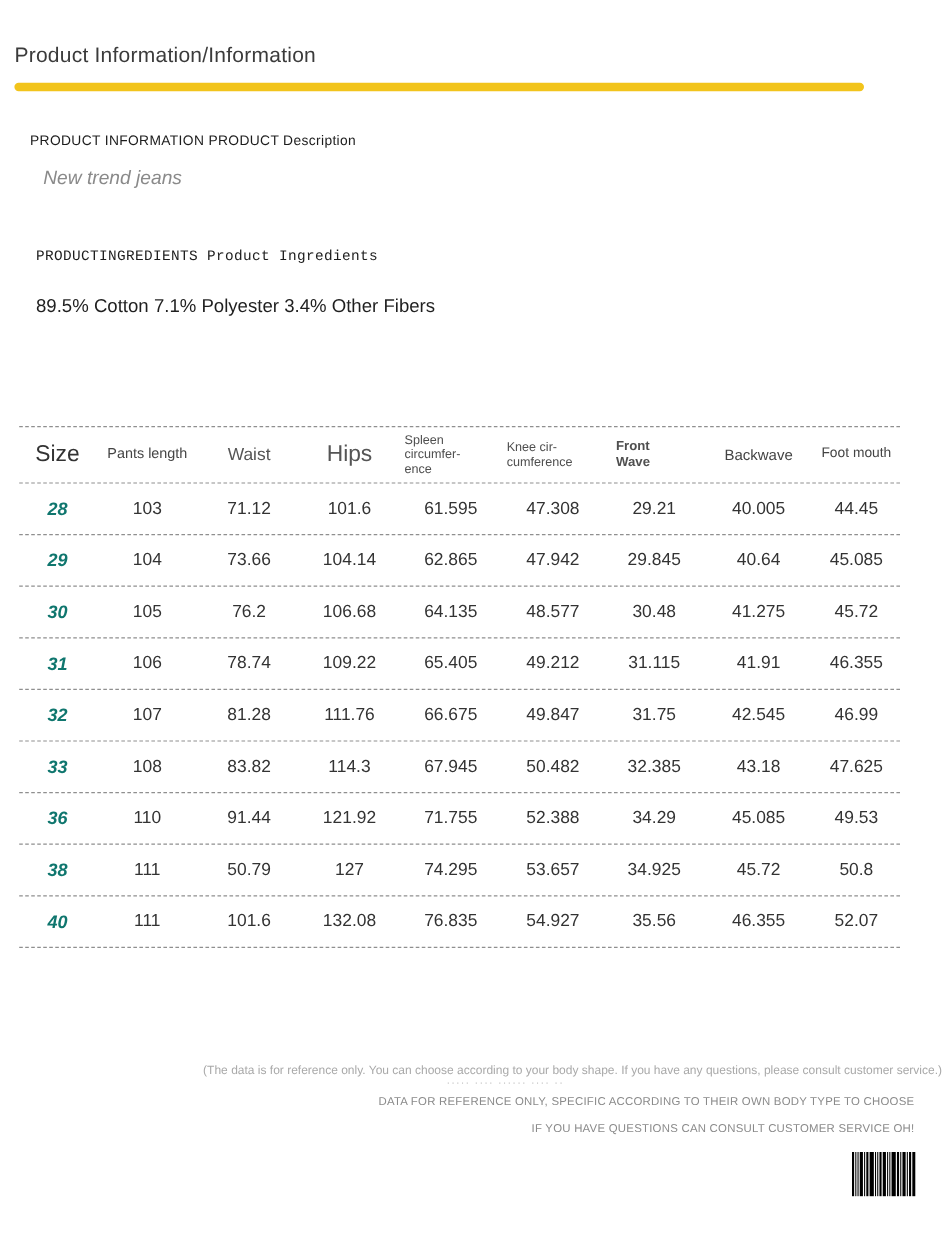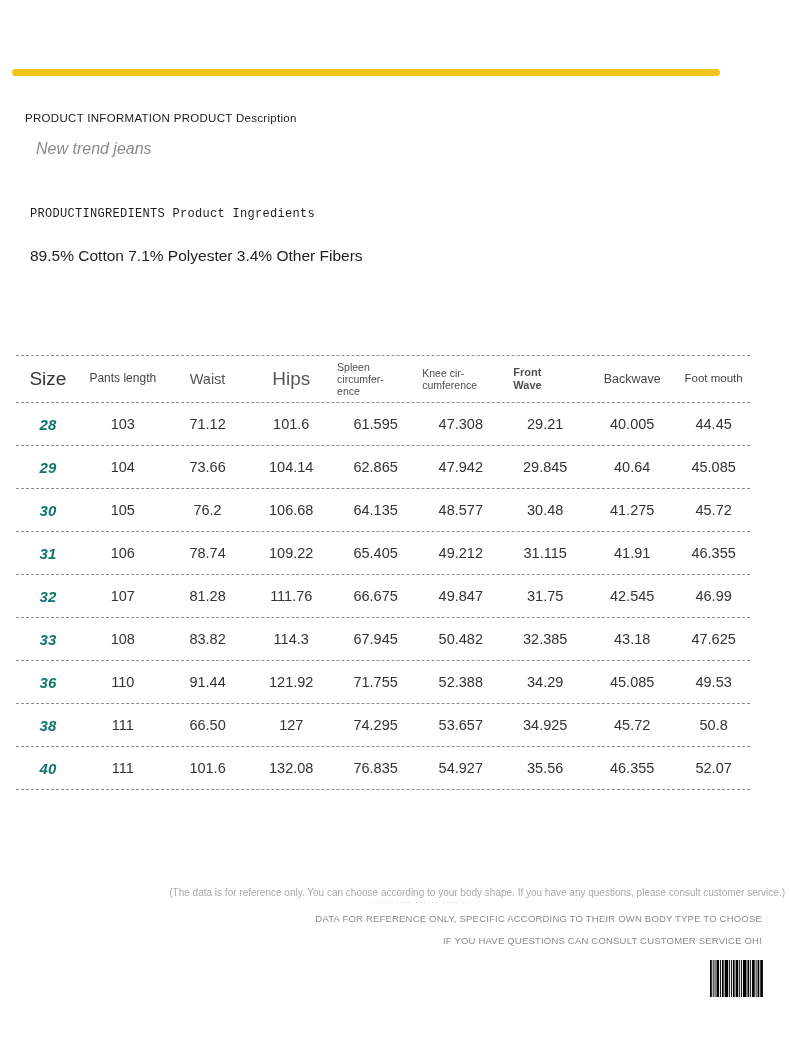--- a/index.html
+++ b/index.html
@@ -41,20 +41,21 @@
   .footer-line2 { position:absolute; right:28px; top:935px; font-size:9.5px; color:#8a8a8a; letter-spacing:0.2px; }
 
   .barcode { position:absolute; left:710px; top:960px; width:53px; height:37px; }
   .barcode svg { width:100%; height:100%; display:block; }
 </style>
 </head>
 <body>
 
 <div class="page">
 
+  <div class="page-title">Product Information/Information</div>
   <div class="title-underline" style="background: rgb(242, 196, 28);"></div>
 
   <div class="desc-heading">PRODUCT INFORMATION PRODUCT Description</div>
   <div class="desc-value">New trend jeans</div>
 
   <div class="ing-heading">PRODUCTINGREDIENTS Product Ingredients</div>
   <div class="ing-value">89.5% Cotton 7.1% Polyester 3.4% Other Fibers</div>
 
 
   <div class="size-table">
@@ -146,21 +147,21 @@
           <div class="tcell c3">121.92</div>
           <div class="tcell c4">71.755</div>
           <div class="tcell c5">52.388</div>
           <div class="tcell c6">34.29</div>
           <div class="tcell c7">45.085</div>
           <div class="tcell c8">49.53</div>
         </div>
         <div class="trow">
           <div class="tcell c0">38</div>
           <div class="tcell c1">111</div>
-          <div class="tcell c2">66.50</div>
+          <div class="tcell c2">50.79</div>
           <div class="tcell c3">127</div>
           <div class="tcell c4">74.295</div>
           <div class="tcell c5">53.657</div>
           <div class="tcell c6">34.925</div>
           <div class="tcell c7">45.72</div>
           <div class="tcell c8">50.8</div>
         </div>
         <div class="trow">
           <div class="tcell c0">40</div>
           <div class="tcell c1">111</div>

